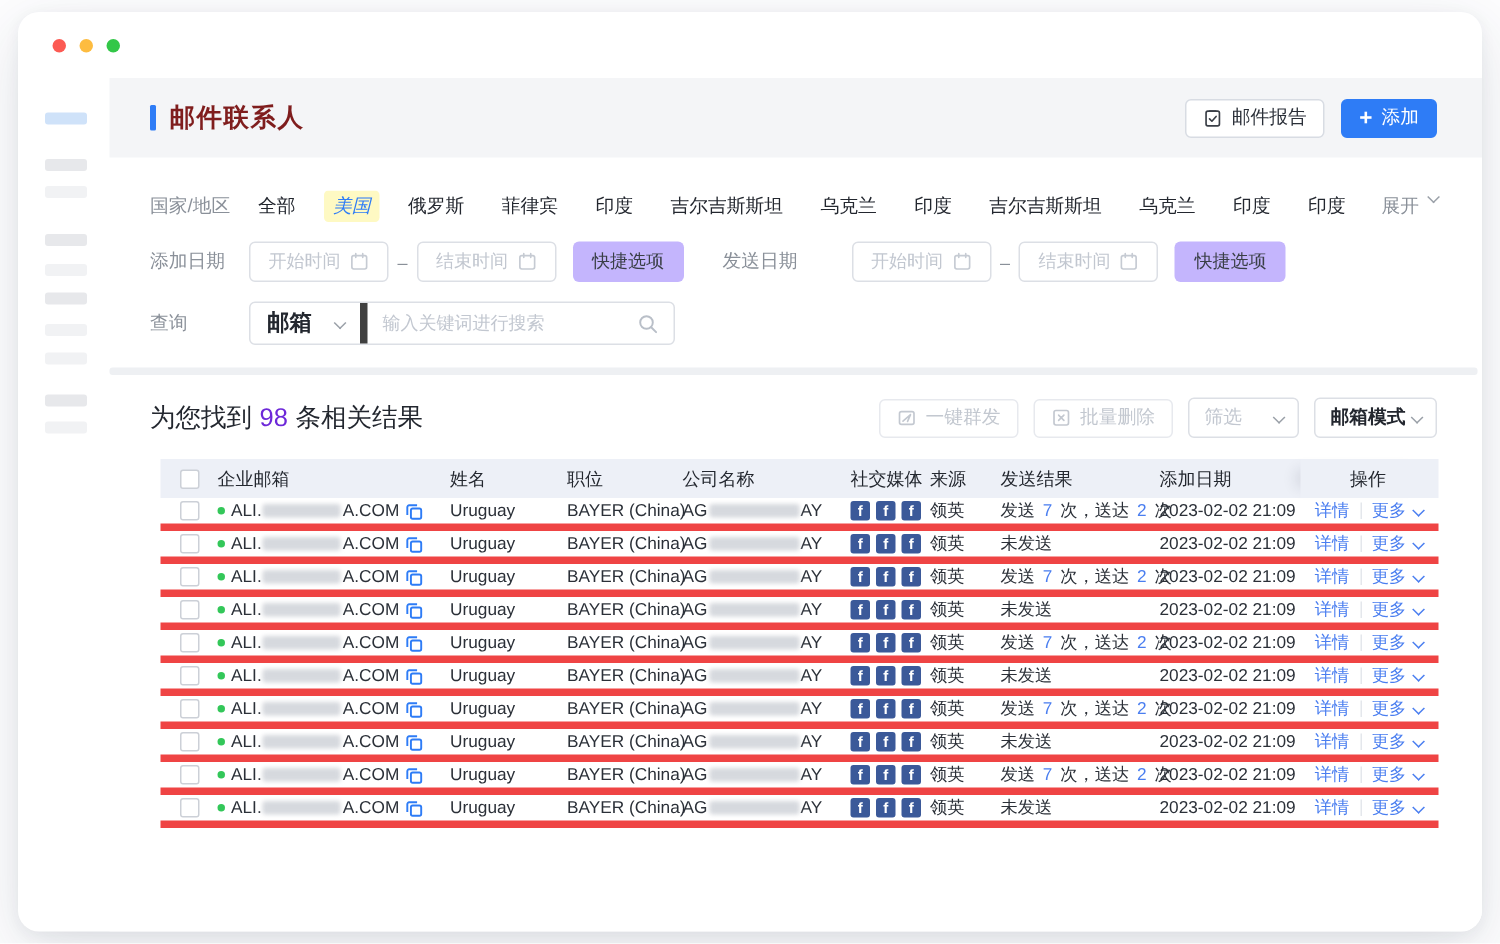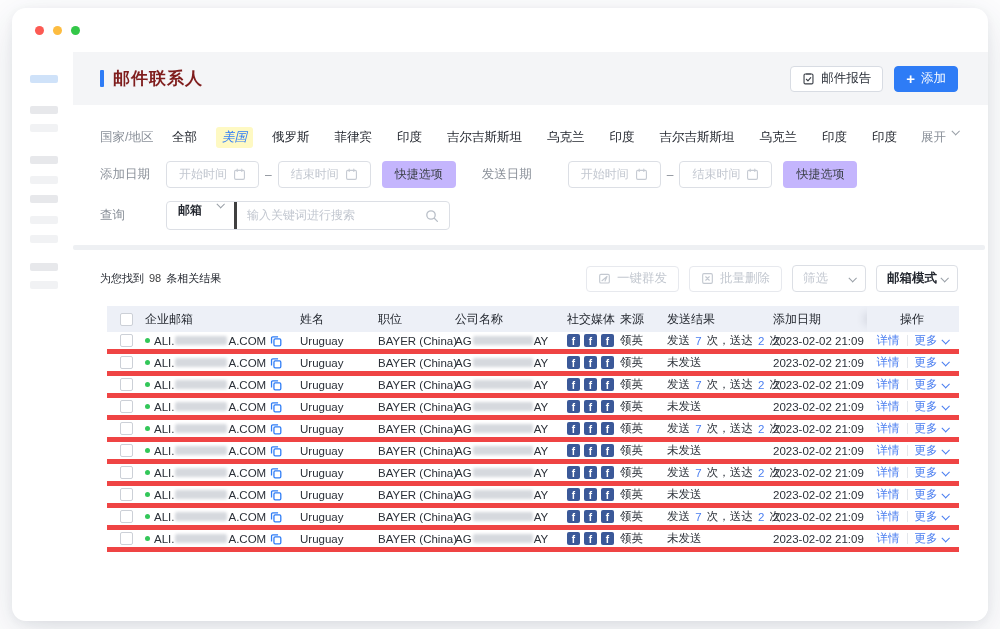--- a/index.html
+++ b/index.html
@@ -51,28 +51,28 @@
   .chip.sel { background:#fef9c3; color:#2e7cf6;font-style:italic; }
   .expand { color:#8a9099; font-size:12.5px; display:inline-flex; gap:6px; margin-left:auto; cursor:pointer; flex:none; }
   .dinput { width:93px; height:27px; border:1px solid #dcdfe5; border-radius:4px; display:flex; align-items:center;
             justify-content:space-between; padding:0 12px; background:#fff; cursor:text; }
   .ph { color:#c2c7d0; font-size:12px; }
   .dash { margin:0 6px; color:#8a9099; font-size:12px; }
   .quick { height:27px; padding:0 13px; background:#c4b5fd; border:none; border-radius:4px; font-size:12px;
            color:#3a3f47; margin-left:11px; cursor:pointer; font-family:Liberation Sans, sans-serif; }
   .slabel { width:auto; margin-left:26px; margin-right:36px; }
   .querybox { display:flex; height:29px; border:1px solid #dcdfe5; border-radius:4px; background:#fff; width:284px; }
-  .qselect { display:flex; gap:15px; padding:0 11px; border-right:3px solid #404040;
-             font-size:12px; color:#23272f; font-weight:bold; cursor:pointer; }
+  .qselect { display:flex; align-items:center; gap:15px; padding:0 11px; border-right:5px solid #404040;
+             font-size:15px; color:#23272f; font-weight:bold; cursor:pointer; }
   .qinput { flex:1; display:flex; align-items:center; justify-content:space-between; padding:0 10px; cursor:text; }
   
   .section-divider { height:5px; background:#eef0f3; margin:15px 3px 0 0; border-radius:2px; }
   .results-bar { display:flex; align-items:center; justify-content:space-between; padding:15px 30px 13px 27px; }
-  .count { font-size:11px; color:#23272f; display:flex; gap:5px; align-items:baseline; }
-  .rc { color:#404040; }
+  .count { font-size:17px; color:#23272f; display:flex; gap:5px; align-items:baseline; }
+  .rc { color:#6d28d9; }
   .rb-actions { display:flex; gap:10px; align-items:center; }
   .select-box { height:27px; border:1px solid #dcdfe5; border-radius:4px; display:flex; align-items:center;
                 justify-content:space-between; padding:0 10px; width:74px; font-size:12.5px; background:#fff;
                 color:#c2c7d0; cursor:pointer; }
   .select-box.mode { width:82px; color:#23272f; font-weight:bold; }
   
   .table { margin:1px 29px 0 34px; font-size:11.5px; }
   .thead { display:flex; background:#edf0f7; height:26px; align-items:center; color:#23272f; font-size:12px; }
   .hcell { display:flex; align-items:center; }
   .trow { display:flex; height:22px; align-items:center; border-bottom:5px solid #ef4444; background:#fff; }

